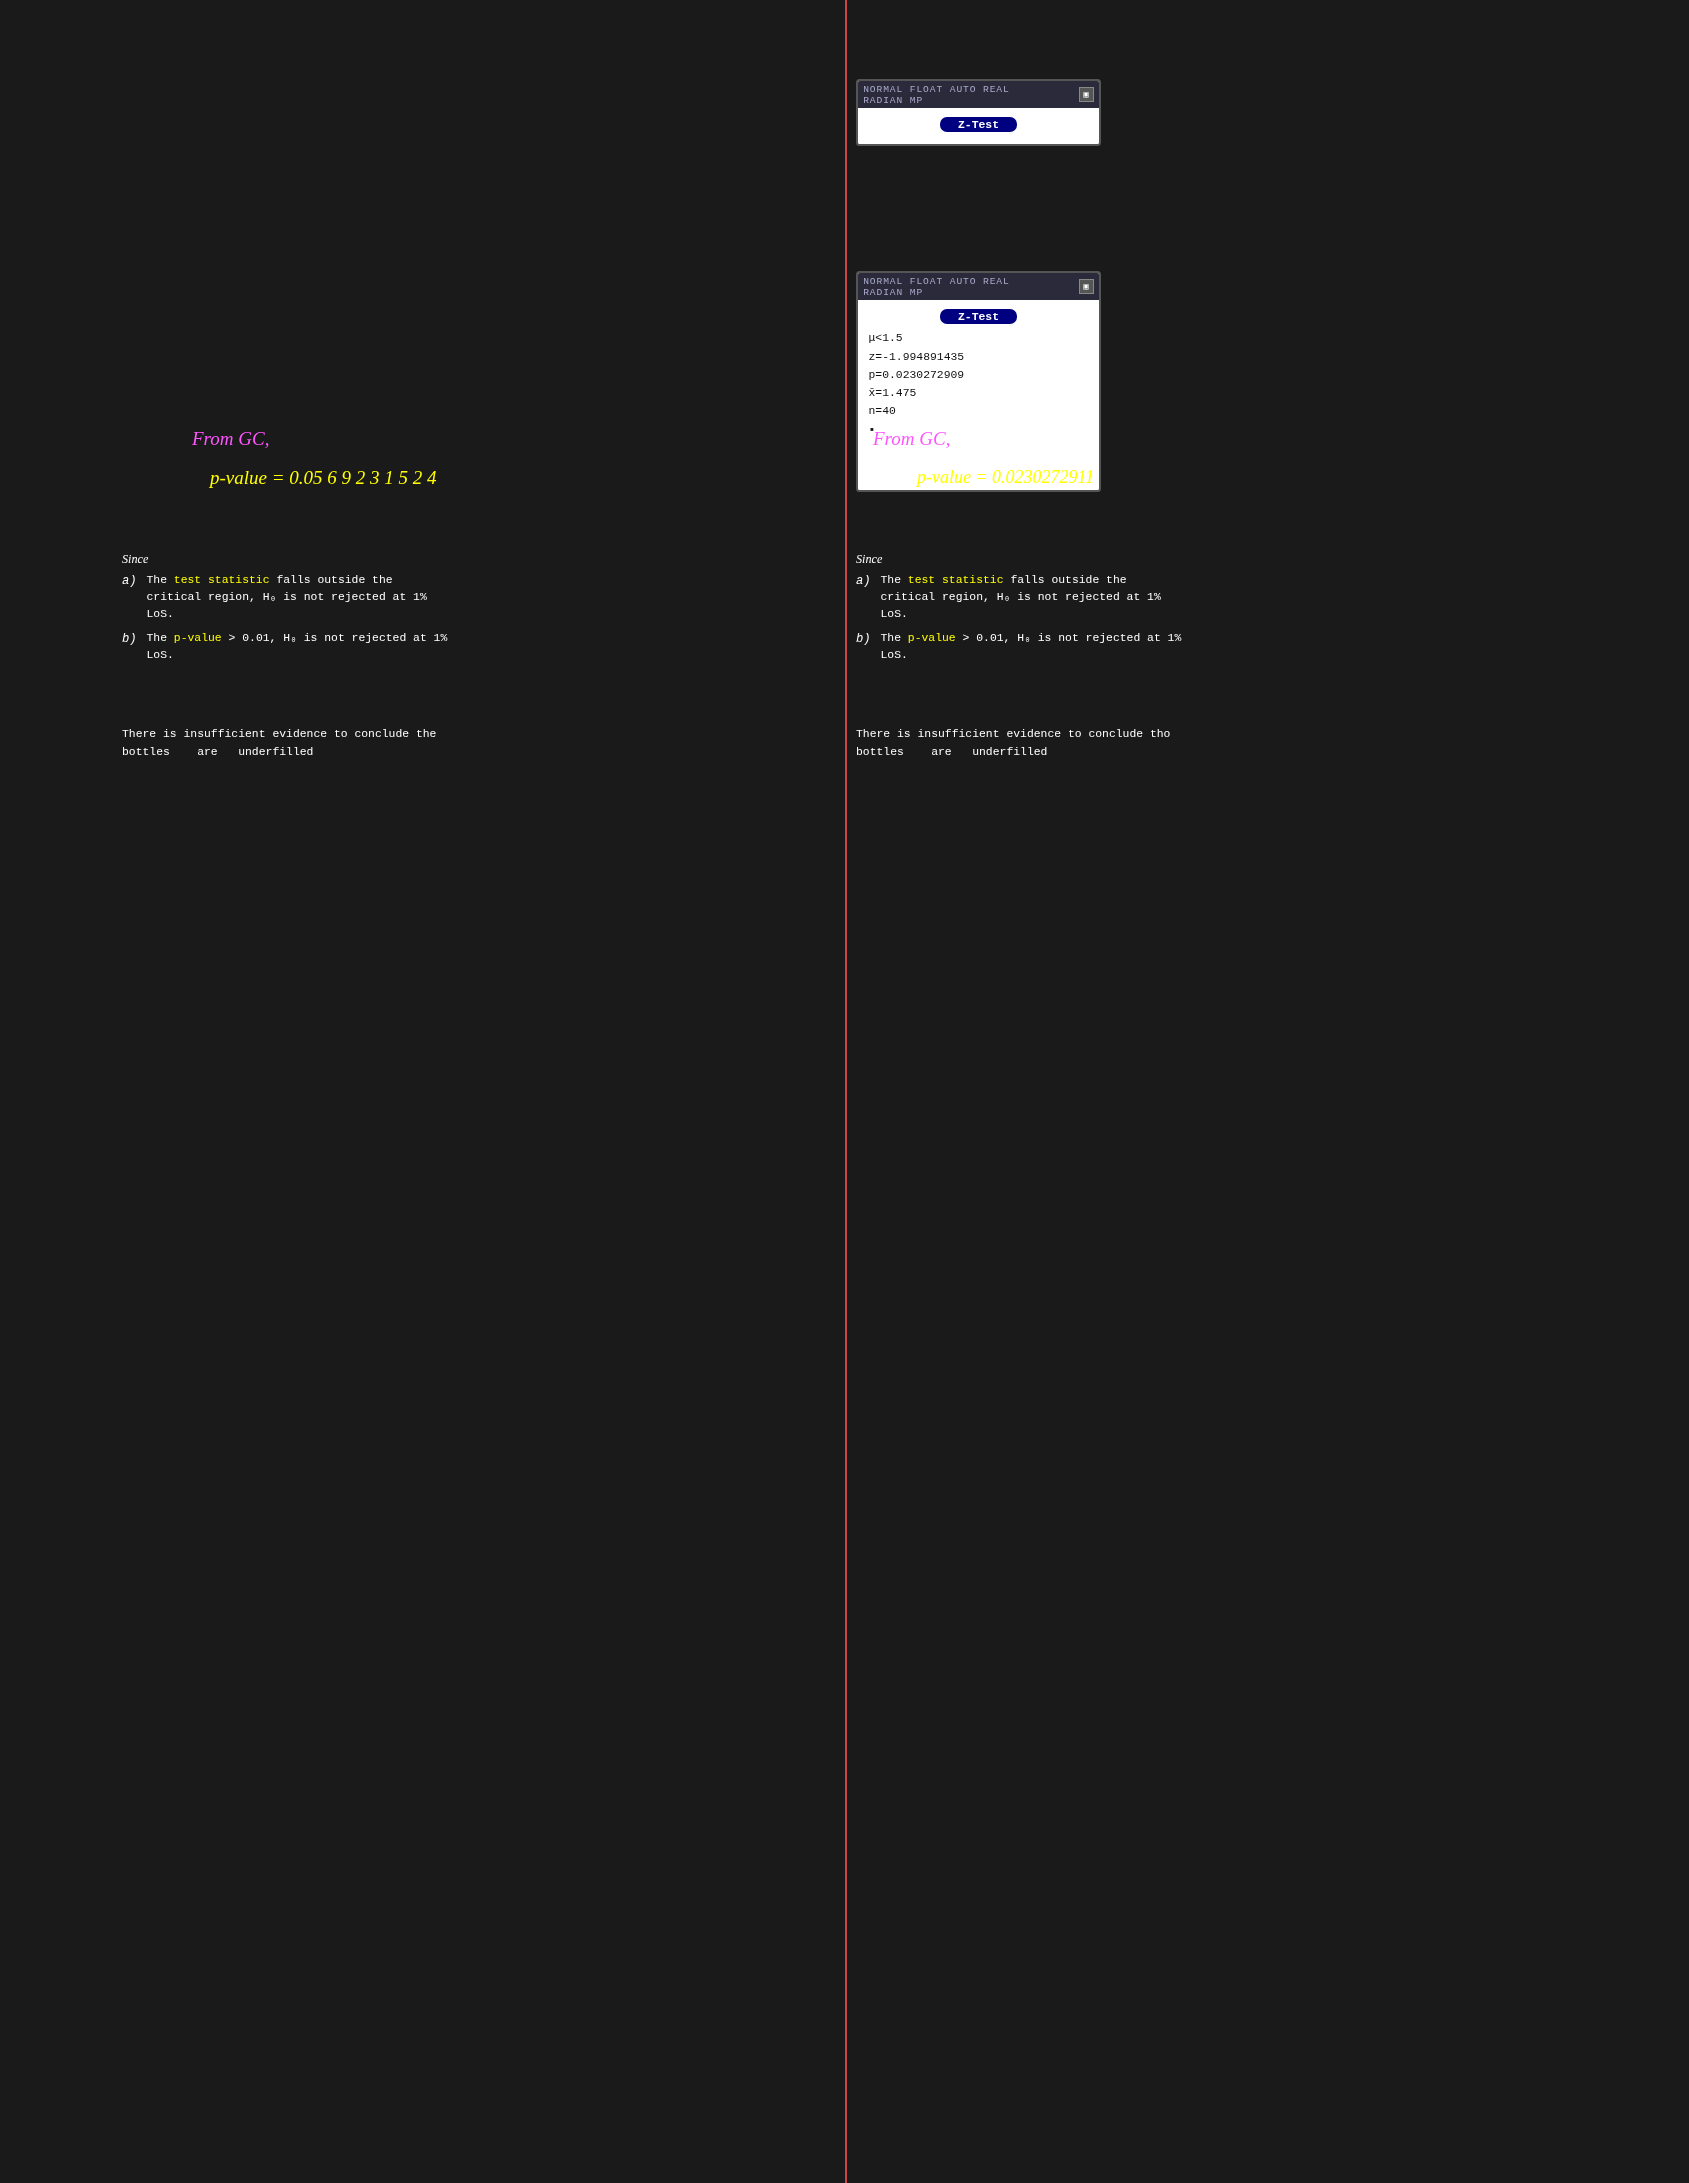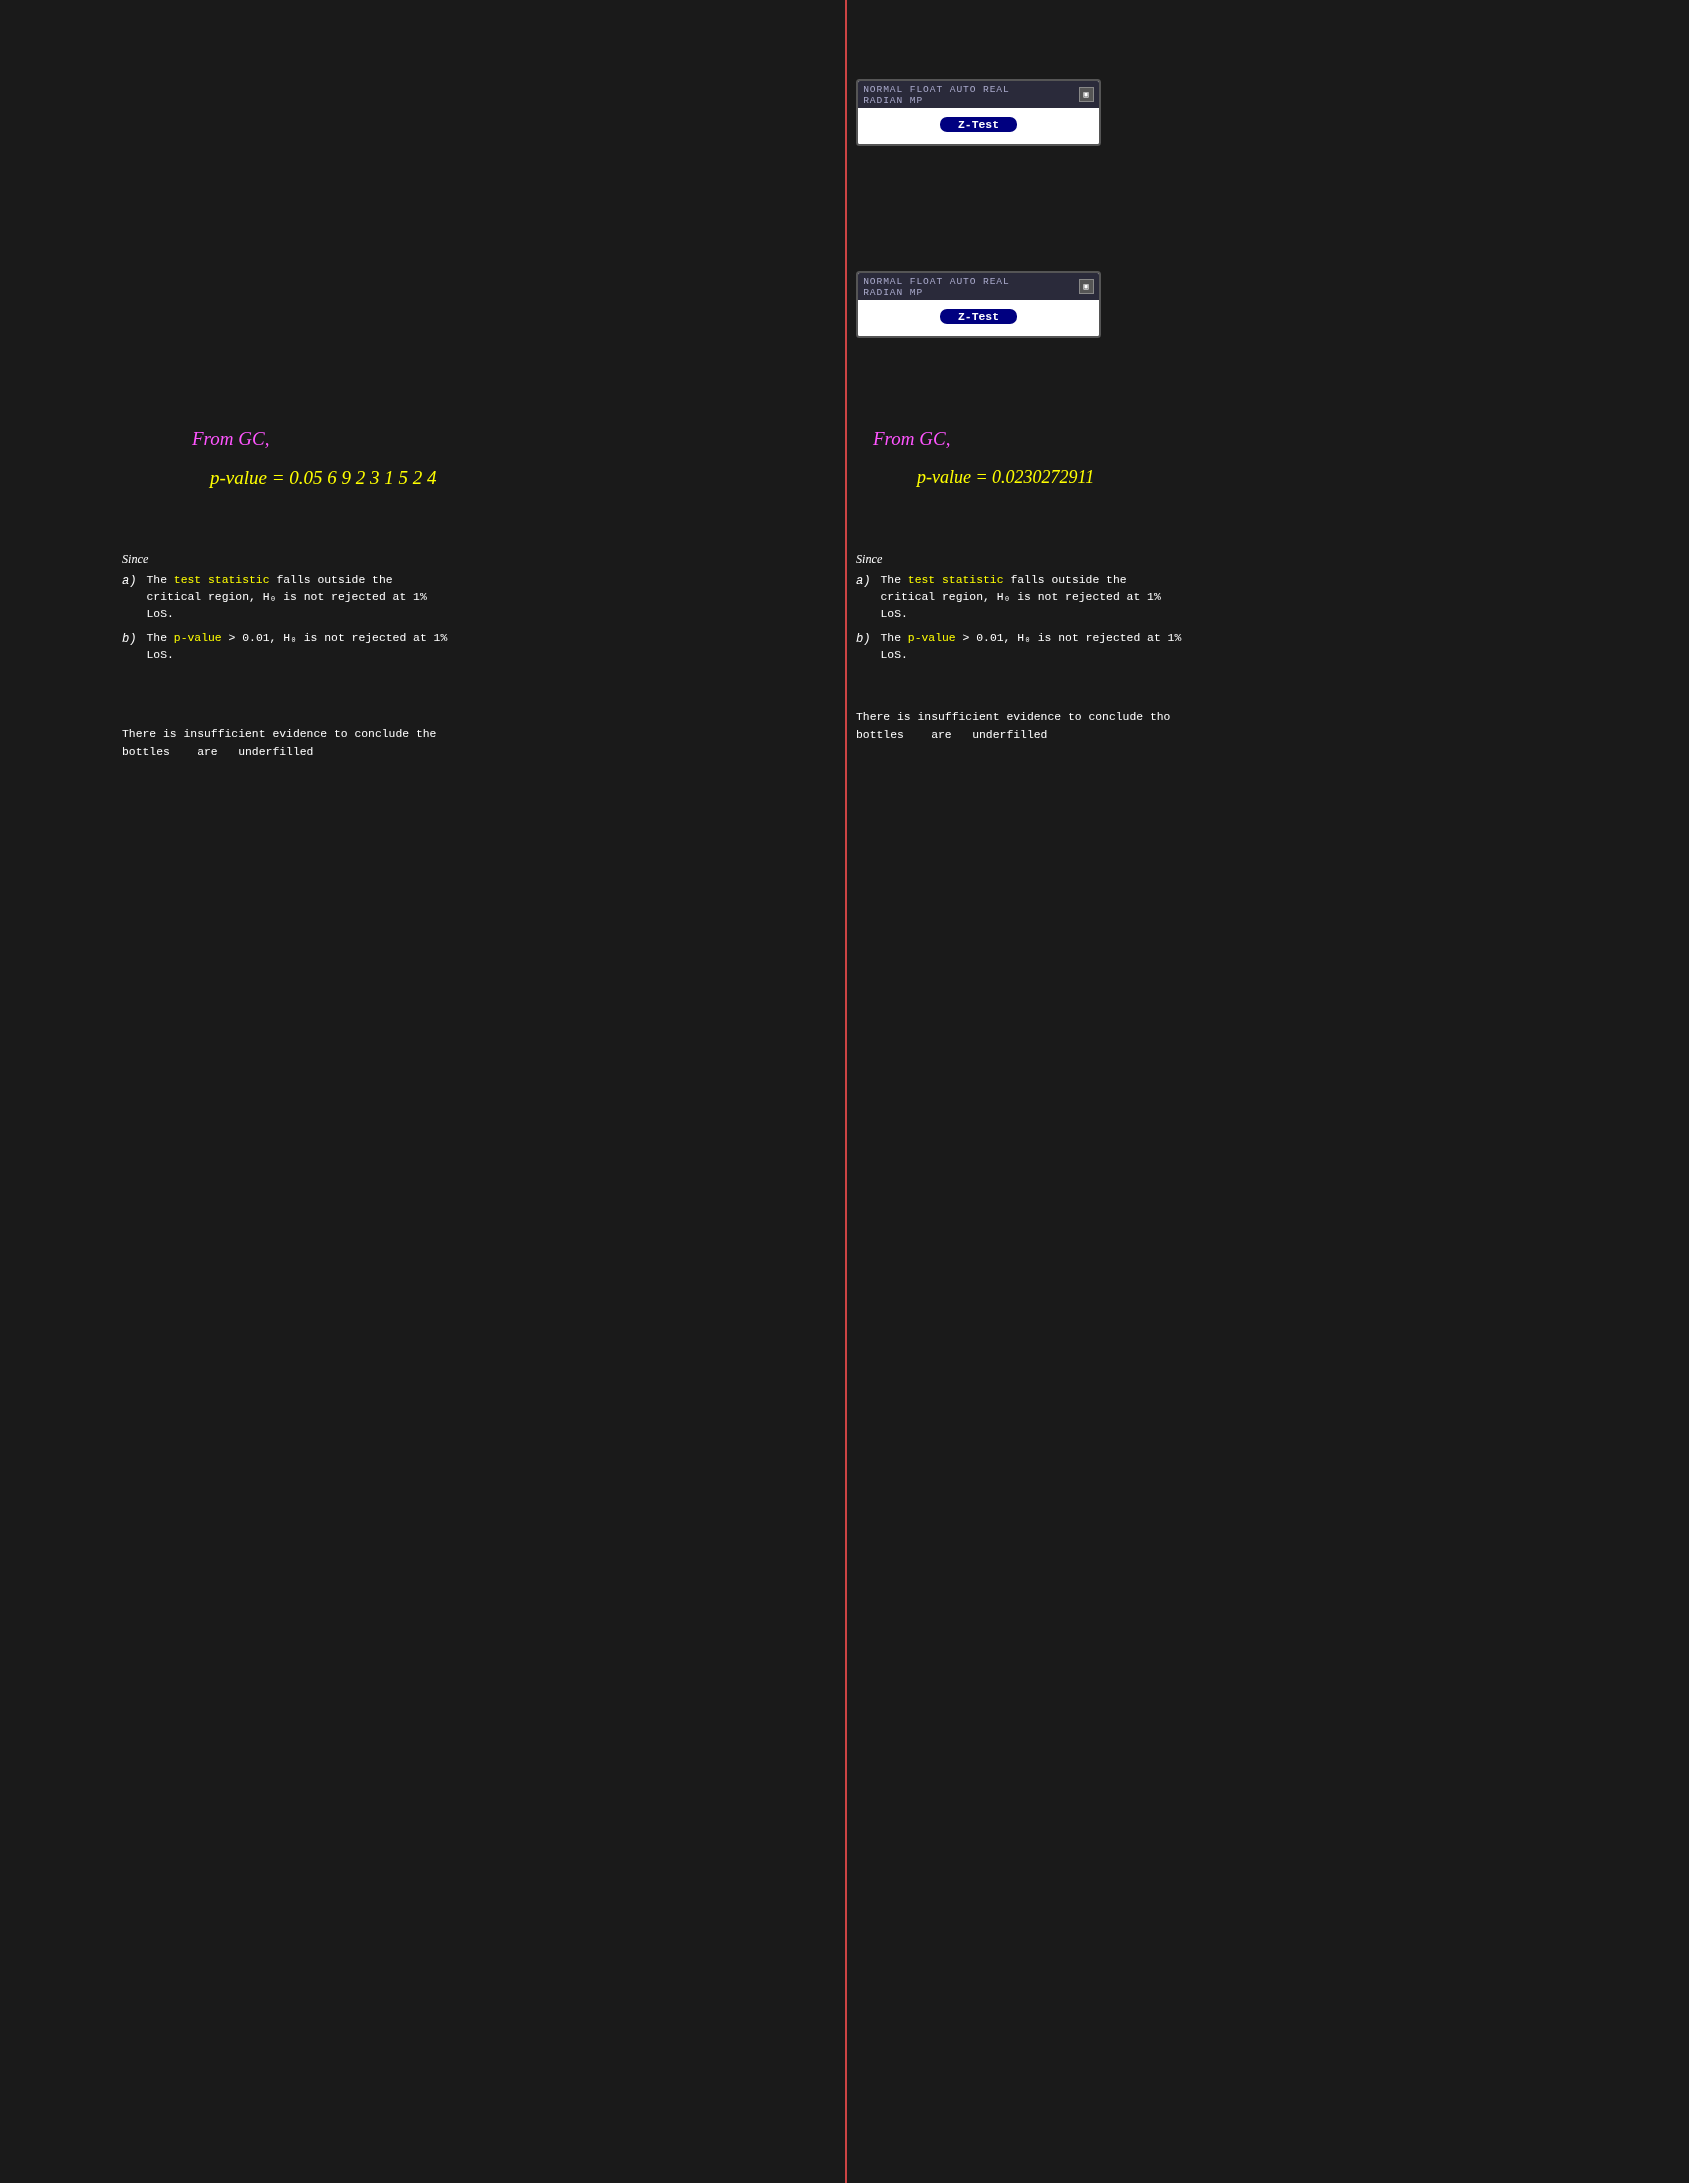--- a/index.html
+++ b/index.html
@@ -195,21 +195,21 @@
       line-height: 1.6;
     }
 
     .conclusion-left {
       top: 725px;
       left: 122px;
       width: 332px;
     }
 
     .conclusion-right {
-      top: 708px;
+      top: 725px;
       left: 856px;
       width: 332px;
     }
   </style>
 </head>
 <body>
 
 <div class="divider"></div>
 
 <div class="calc-screen calc-screen-1">
@@ -223,20 +223,29 @@
 </div>
 
 <div class="calc-screen calc-screen-2">
   <div class="calc-header">
     <span class="calc-header-text">NORMAL FLOAT AUTO REAL RADIAN MP</span>
     <span class="calc-icon">▣</span>
   </div>
   <div class="calc-title-row">
     <span class="calc-title">Z-Test</span>
   </div>
+  <div class="calc-body">
+    <div>μ&lt;1.5</div>
+    <div>z=-1.994891435</div>
+    <div>p=0.0230272909</div>
+    <div>x̄=1.475</div>
+    <div>n=40</div>
+    <div>▪</div>
+    <div style="height:44px;"></div>
+  </div>
 </div>
 
 <div class="from-gc-left">From GC,</div>
 
 <div class="pvalue-left">p-value = 0.05 6 9 2 3 1 5 2 4</div>
 
 <div class="from-gc-right">From GC,</div>
 
 <div class="pvalue-right">p-value = 0.0230272911</div>
 

